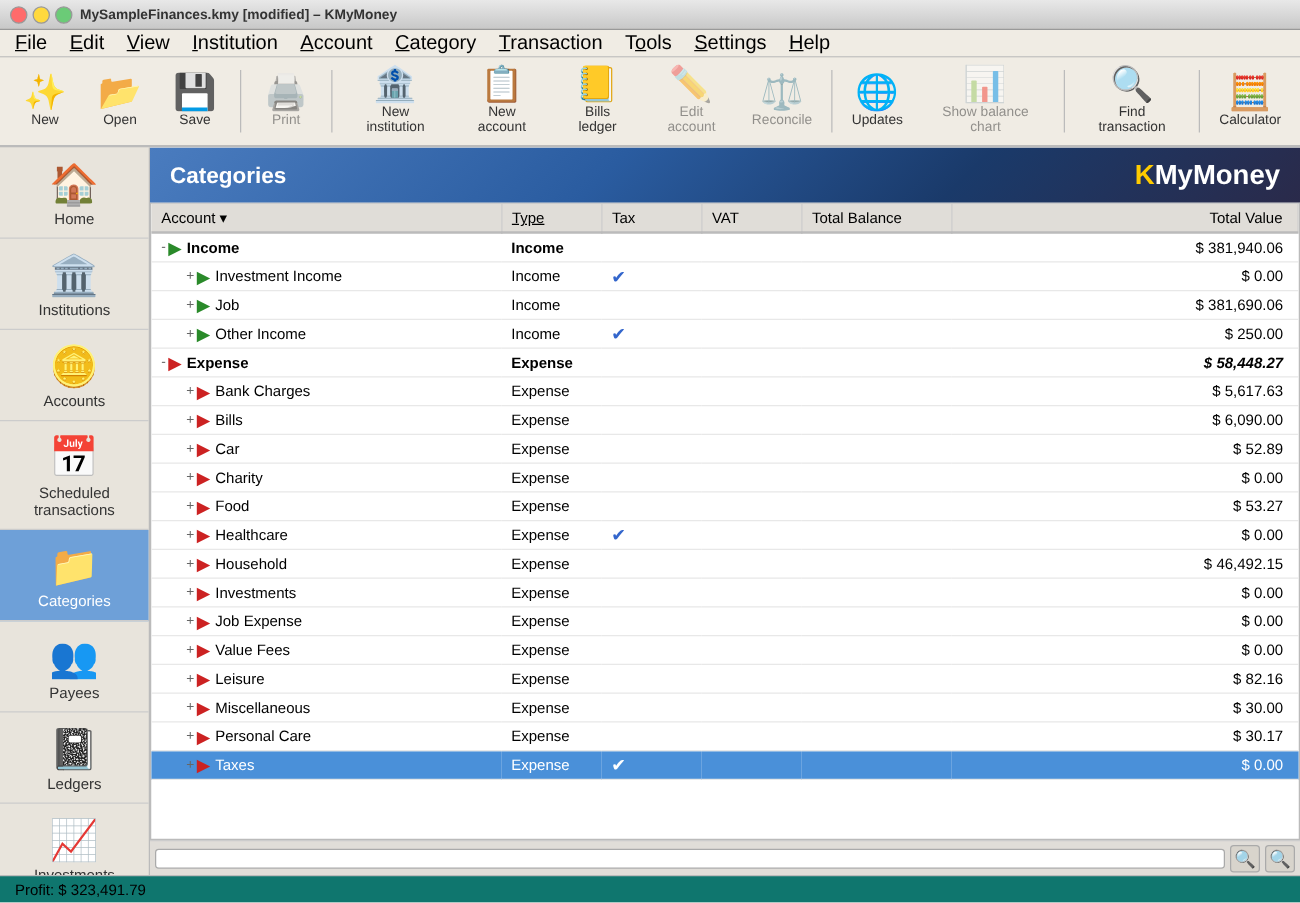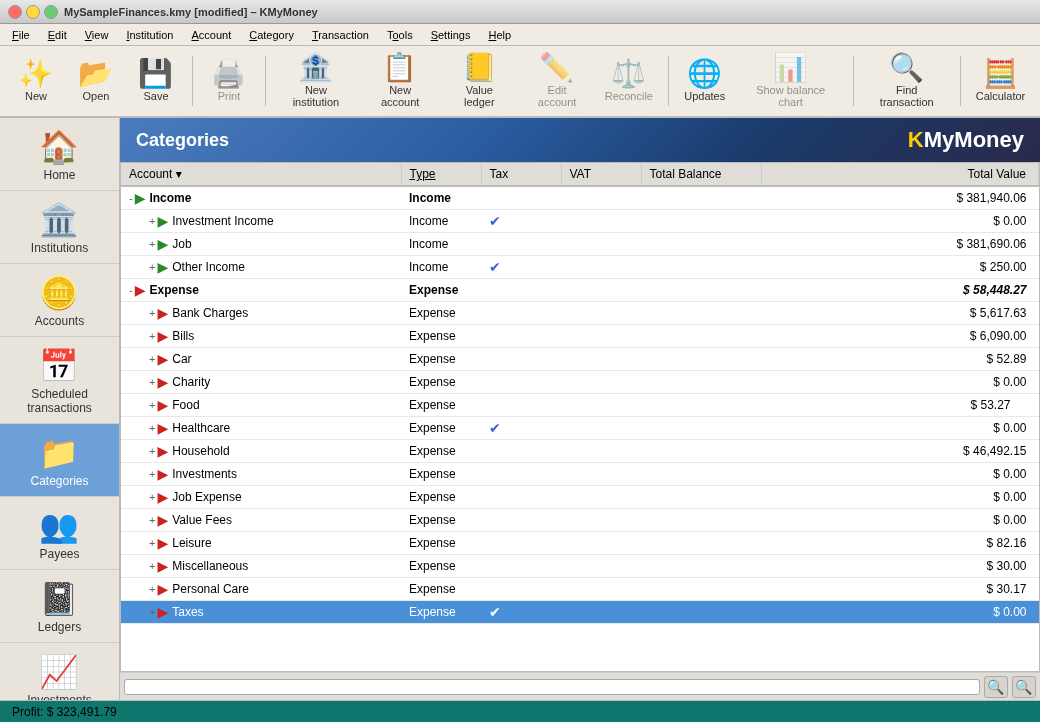--- a/index.html
+++ b/index.html
@@ -28,21 +28,21 @@
       background: #f0ece4;
       height: 22px;
       display: flex;
       align-items: center;
       padding: 0 4px;
       border-bottom: 1px solid #bbb;
       gap: 2px;
     }
     .menu-item {
       padding: 2px 8px;
-      font-size: 11px;
+      font-size: 16px;
       cursor: pointer;
       border-radius: 3px;
       text-decoration: none;
       color: #000;
     }
     .menu-item span { text-decoration: underline; }
     
     
     .toolbar {
       background: #f0ece4;
@@ -268,21 +268,21 @@
   <button class="tool-btn">
     <span class="tb-icon">🏦</span>
     <span>New institution</span>
   </button>
   <button class="tool-btn">
     <span class="tb-icon">📋</span>
     <span>New account</span>
   </button>
   <button class="tool-btn">
     <span class="tb-icon">📒</span>
-    <span>Value ledger</span>
+    <span>Bills ledger</span>
   </button>
   <button class="tool-btn disabled">
     <span class="tb-icon">✏️</span>
     <span>Edit account</span>
   </button>
   <button class="tool-btn disabled">
     <span class="tb-icon">⚖️</span>
     <span>Reconcile</span>
   </button>
   <div class="tb-separator"></div>
@@ -497,21 +497,21 @@
                 <div class="account-cell">
                   <span class="expand-btn">+ </span>
                   <span class="cat-icon-expense">▶</span>
                   <span>Food</span>
                 </div>
               </td>
               <td>Expense</td>
               <td></td>
               <td></td>
               <td style="text-align: right;"></td>
-              <td style="text-align: right; padding-right: 28px;">$ 53.27</td>
+              <td style="text-align: right; padding-right: 12px;">$ 53.27</td>
             </tr>
             <tr>
               <td style="padding-left: 28px;">
                 <div class="account-cell">
                   <span class="expand-btn">+ </span>
                   <span class="cat-icon-expense">▶</span>
                   <span>Healthcare</span>
                 </div>
               </td>
               <td>Expense</td>

